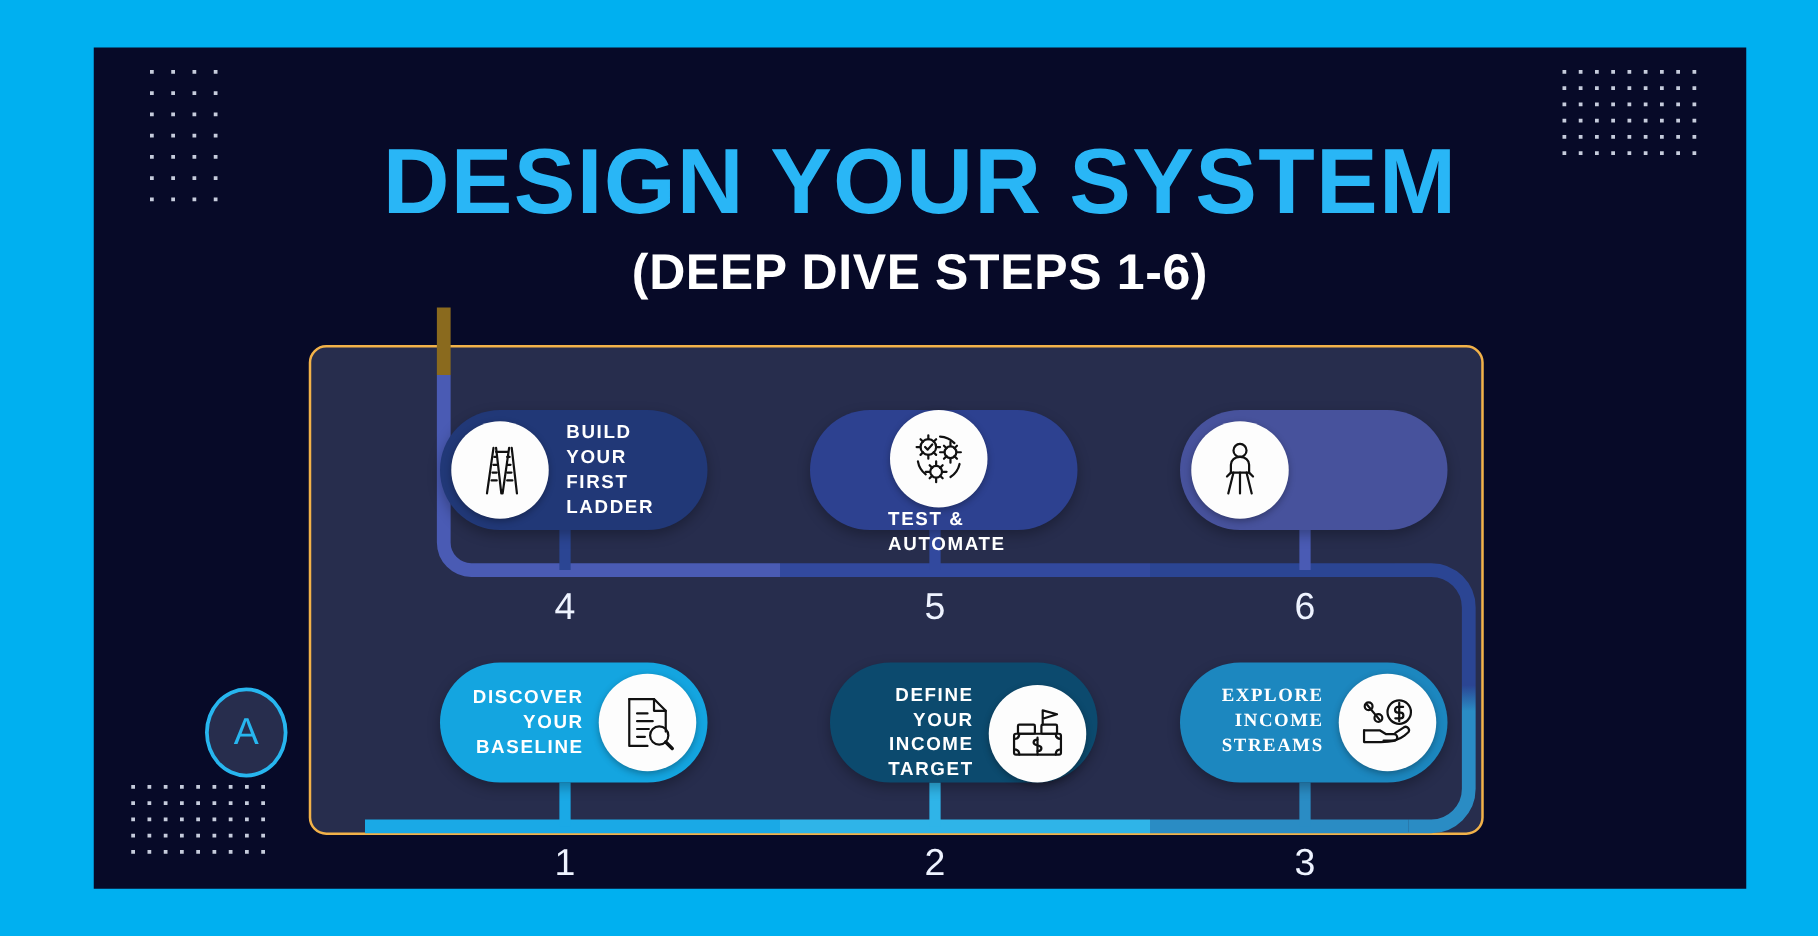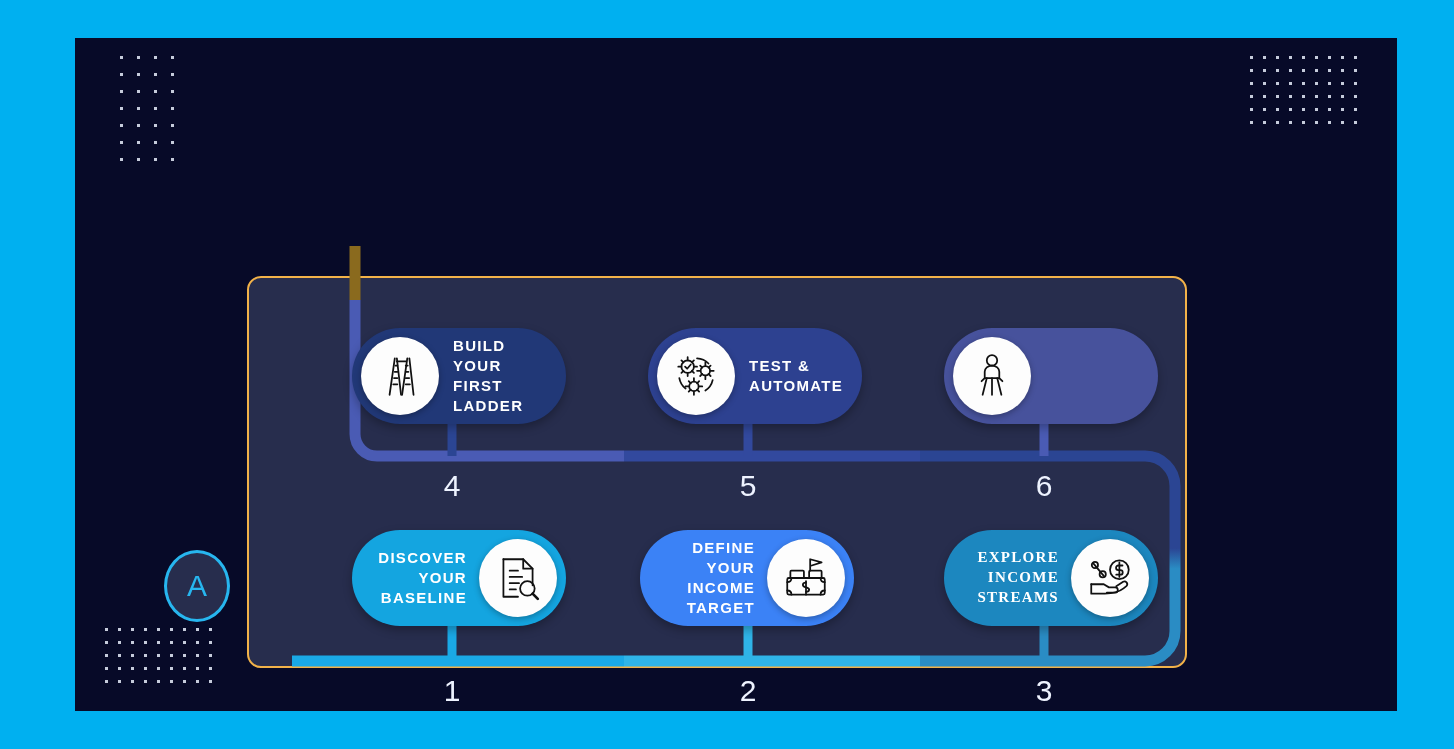--- a/index.html
+++ b/index.html
@@ -250,20 +250,24 @@
       <i></i>
       <i></i>
       <i></i>
       <i></i>
       <i></i>
       <i></i>
       <i></i>
       <i></i>
     </div>
 
+  <div class="title-wrap">
+    <div class="title">DESIGN YOUR SYSTEM</div>
+    <div class="subtitle">(DEEP DIVE STEPS 1-6)</div>
+  </div>
 
   <div class="panel"></div>
 
   <svg class="track-svg" viewBox="0 0 1322 673">
     <defs>
       <linearGradient id="gradRight" x1="0" y1="1" x2="0" y2="0">
         <stop offset="0%" stop-color="#2a8cc4"></stop>
         <stop offset="45%" stop-color="#2a8cc4"></stop>
         <stop offset="55%" stop-color="#2b4593"></stop>
         <stop offset="100%" stop-color="#2b4593"></stop>
@@ -302,21 +306,21 @@
             <path d="M10 6h19l9 9v16" fill="none" stroke="#111" stroke-width="1.7" stroke-linecap="round" stroke-linejoin="round"></path>
             <path d="M10 6v36h14" fill="none" stroke="#111" stroke-width="1.7" stroke-linecap="round" stroke-linejoin="round"></path>
             <path d="M29 6v9h9" fill="none" stroke="#111" stroke-width="1.7" stroke-linecap="round" stroke-linejoin="round"></path>
             <path d="M16 17h8M16 23h12M16 29h9M16 35h6" fill="none" stroke="#111" stroke-width="1.7" stroke-linecap="round" stroke-linejoin="round"></path>
             <circle cx="33" cy="34" r="7" fill="none" stroke="#111" stroke-width="1.7" stroke-linecap="round" stroke-linejoin="round"></circle>
             <path d="M38 39l5 5" stroke="#111" stroke-width="2.6" stroke-linecap="round" fill="none"></path>
           </svg>
         </div>
       </div>
       <div class="num" style="left: 347px; top: 636px;">1</div>
-      <div class="card bot" style="left: 565px; top: 492px; width: 214px; background: #3b82f6;">
+      <div class="card bot" style="left: 589px; top: 492px; width: 214px; background: #0c4a6e; align-items: flex-end;">
         <div class="label">DEFINE YOUR
 INCOME
 TARGET</div>
         <div class="badge">
           <svg viewBox="0 0 48 48">
             <rect x="6" y="24" width="36" height="16" rx="1.5" fill="none" stroke="#111" stroke-width="1.7" stroke-linecap="round" stroke-linejoin="round"></rect>
             <path d="M6 28c3 0 4-1.5 4-4M42 28c-3 0-4-1.5-4-4M6 36c3 0 4 1.5 4 4M42 36c-3 0-4 1.5-4 4" fill="none" stroke="#111" stroke-width="1.7" stroke-linecap="round" stroke-linejoin="round"></path>
             <path d="M24 28.5c-2 0-3 1-3 2.2s1.2 1.8 3 2.2 3 1 3 2.2-1 2.2-3 2.2" fill="none" stroke="#111" stroke-width="1.7" stroke-linecap="round" stroke-linejoin="round"></path>
             <path d="M24 27v13" fill="none" stroke="#111" stroke-width="1.7" stroke-linecap="round" stroke-linejoin="round"></path>
             <rect x="9" y="17" width="13" height="7" rx="1" fill="none" stroke="#111" stroke-width="1.7" stroke-linecap="round" stroke-linejoin="round"></rect>
@@ -351,21 +355,21 @@
             <path d="M19.6 14h1.9M18.9 20h2.6M18.2 26h3.3M17.5 32h4" fill="none" stroke="#111" stroke-width="1.7" stroke-linecap="round" stroke-linejoin="round"></path>
             <path d="M31.4 14h-1.9M32.1 20h-2.6M32.8 26h-3.3M33.5 32h-4" fill="none" stroke="#111" stroke-width="1.7" stroke-linecap="round" stroke-linejoin="round"></path>
             <path d="M21 10h9" fill="none" stroke="#111" stroke-width="1.7" stroke-linecap="round" stroke-linejoin="round"></path>
           </svg>
         </div>
         <div class="label">BUILD YOUR
 FIRST
 LADDER</div>
       </div>
       <div class="num" style="left: 347px; top: 431px;">4</div>
-      <div class="card top" style="left: 573px; top: 290px; width: 214px; background: rgb(45, 65, 144);">
+      <div class="card top" style="left: 573px; top: 290px; width: 214px; background: rgb(45, 65, 144); flex-direction: column;">
         <div class="badge">
           <svg viewBox="0 0 48 48">
             <circle cx="16" cy="15" r="6" fill="none" stroke="#111" stroke-width="1.7" stroke-linecap="round" stroke-linejoin="round"></circle>
             <path d="M13.5 15l2 2 3.5-4" fill="none" stroke="#111" stroke-width="1.7" stroke-linecap="round" stroke-linejoin="round"></path>
             <path d="M16 6v3M16 21v3M7 15h3M22 15h3M10 9l2 2M20 19l2 2M22 9l-2 2M12 19l-2 2" fill="none" stroke="#111" stroke-width="1.7" stroke-linecap="round" stroke-linejoin="round"></path>
             <circle cx="33" cy="19" r="4.5" fill="none" stroke="#111" stroke-width="1.7" stroke-linecap="round" stroke-linejoin="round"></circle>
             <path d="M33 11v3M33 24v3M25 19h3M38 19h3M28 14l2 2M36 22l2 2M38 14l-2 2M30 22l-2 2" fill="none" stroke="#111" stroke-width="1.7" stroke-linecap="round" stroke-linejoin="round"></path>
             <circle cx="22" cy="34" r="4.5" fill="none" stroke="#111" stroke-width="1.7" stroke-linecap="round" stroke-linejoin="round"></circle>
             <path d="M22 26v3M22 39v3M14 34h3M27 34h3M17 29l2 2M25 37l2 2M27 29l-2 2M19 37l-2 2" fill="none" stroke="#111" stroke-width="1.7" stroke-linecap="round" stroke-linejoin="round"></path>
             <path d="M8 26a16 16 0 0 0 6 10" fill="none" stroke="#111" stroke-width="1.7" stroke-linecap="round" stroke-linejoin="round"></path>

